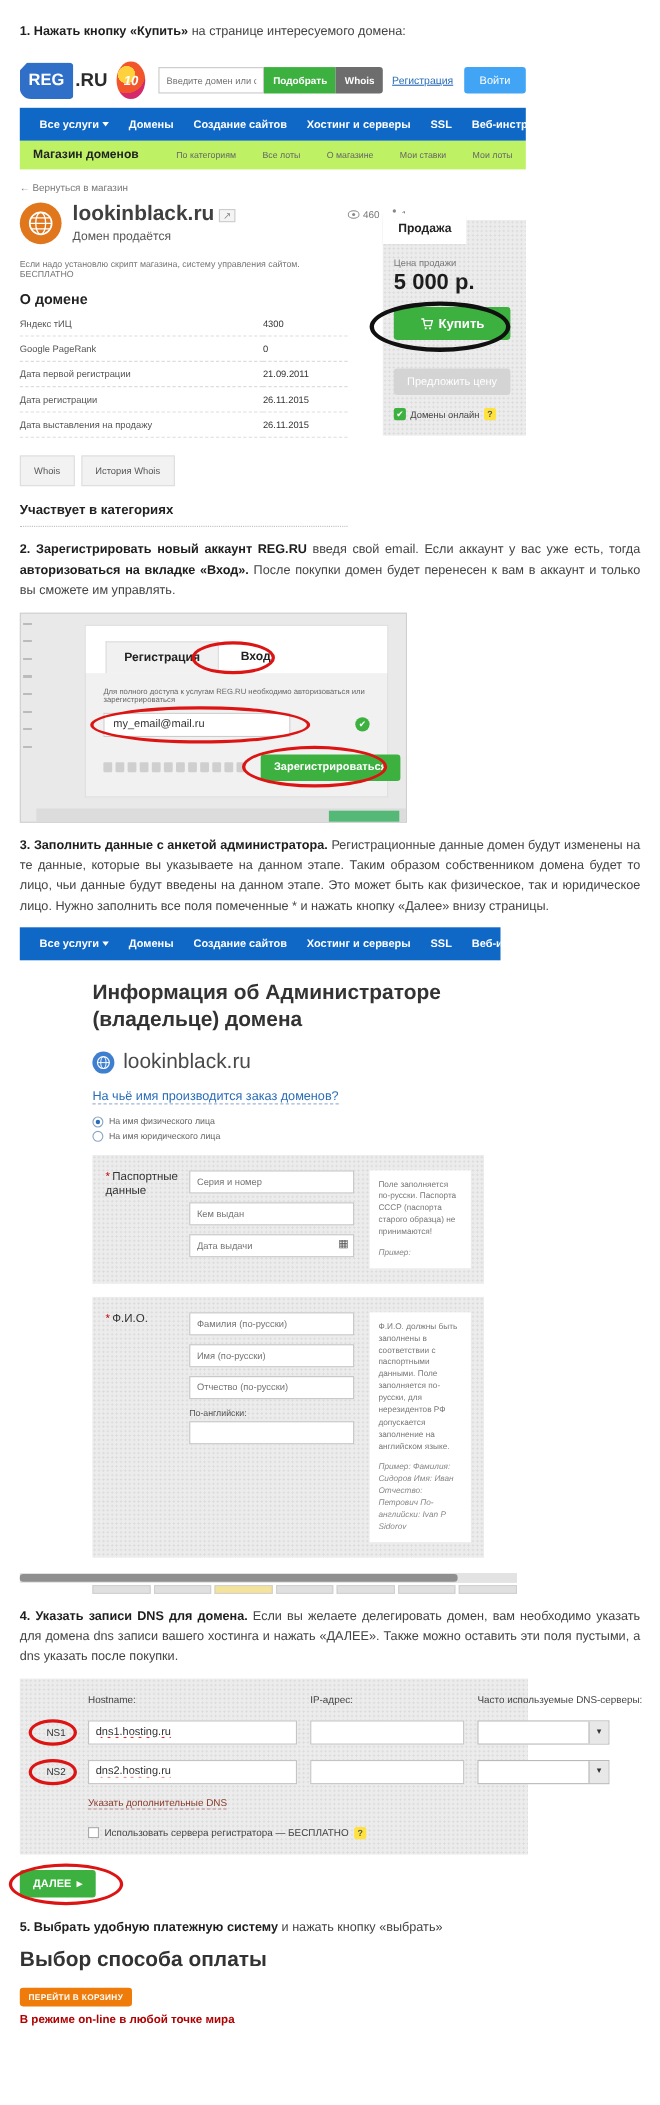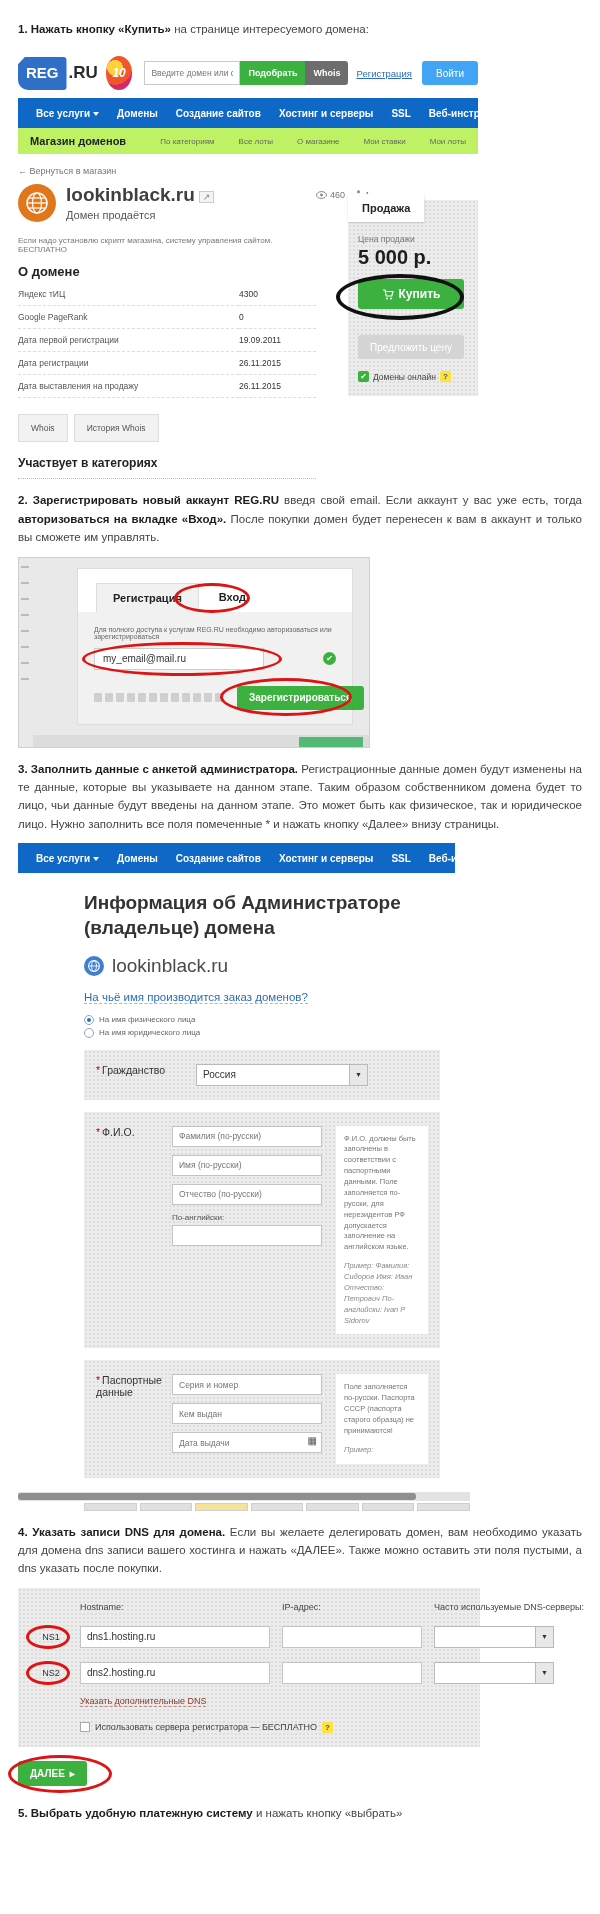--- a/index.html
+++ b/index.html
@@ -234,21 +234,21 @@
               <tr>
                 <td>Яндекс тИЦ</td>
                 <td class="v">4300</td>
               </tr>
           <tr>
                 <td>Google PageRank</td>
                 <td class="v">0</td>
               </tr>
           <tr>
                 <td>Дата первой регистрации</td>
-                <td class="v">19.09.2011</td>
+                <td class="v">21.09.2011</td>
               </tr>
           <tr>
                 <td>Дата регистрации</td>
                 <td class="v">26.11.2015</td>
               </tr>
           <tr>
                 <td>Дата выставления на продажу</td>
                 <td class="v">26.11.2015</td>
               </tr>
         </tbody>
@@ -370,59 +370,52 @@
     <div><span class="fq">На чьё имя производится заказ доменов?</span></div>
     <div class="radio-row">
         <span class="rdot on"></span>
         <span class="t">На имя физического лица</span>
       </div>
     <div class="radio-row">
         <span class="rdot"></span>
         <span class="t">На имя юридического лица</span>
       </div>
 
-    <div class="fband dotted-bg">
-      <span class="flabel"><span class="req">*</span><span>Гражданство</span></span>
-      <span class="selbox" style="width:172px;">
-        <span class="selval">Россия</span>
-        <span class="selbtn">▼</span>
-      </span>
-    </div>
-
-    <div class="fband dotted-bg">
-      <span class="flabel"><span class="req">*</span><span>Ф.И.О.</span></span>
-      <span class="fcol">
-        <input placeholder="Фамилия (по-русски)" style="">
-        <input placeholder="Имя (по-русски)" style="">
-        <input placeholder="Отчество (по-русски)" style="">
-        <div class="sublab">По-английски:</div>
-        <input style="">
-      </span>
-      <span class="hintbox">
-        <span>Ф.И.О. должны быть заполнены в соответствии с паспортными данными. Поле заполняется по-русски, для нерезидентов РФ допускается заполнение на английском языке.</span>
-        <div class="ex">Пример: Фамилия: Сидоров Имя: Иван Отчество: Петрович По-английски: Ivan P Sidorov</div>
-      </span>
-    </div>
 
     <div class="fband dotted-bg">
       <span class="flabel"><span class="req">*</span><span>Паспортные данные</span></span>
       <span class="fcol">
         <input placeholder="Серия и номер" style="">
         <input placeholder="Кем выдан" style="">
         <span class="dateicon" style="display:block;">
           <input placeholder="Дата выдачи" style="">
           <span class="cal">▦</span>
         </span>
       </span>
       <span class="hintbox">
         <span>Поле заполняется по-русски. Паспорта СССР (паспорта старого образца) не принимаются!</span>
         <div class="ex">Пример:</div>
       </span>
     </div>
 
+    <div class="fband dotted-bg">
+      <span class="flabel"><span class="req">*</span><span>Ф.И.О.</span></span>
+      <span class="fcol">
+        <input placeholder="Фамилия (по-русски)" style="">
+        <input placeholder="Имя (по-русски)" style="">
+        <input placeholder="Отчество (по-русски)" style="">
+        <div class="sublab">По-английски:</div>
+        <input style="">
+      </span>
+      <span class="hintbox">
+        <span>Ф.И.О. должны быть заполнены в соответствии с паспортными данными. Поле заполняется по-русски, для нерезидентов РФ допускается заполнение на английском языке.</span>
+        <div class="ex">Пример: Фамилия: Сидоров Имя: Иван Отчество: Петрович По-английски: Ivan P Sidorov</div>
+      </span>
+    </div>
+
     <div class="hscroll">
         <span class="thumb"></span>
       </div>
     <div class="fragrow">
         <i></i>
         <i></i>
         <i class="y"></i>
         <i></i>
         <i></i>
         <i></i>
@@ -467,14 +460,27 @@
       <button class="grnbtn dalee">
           <span>ДАЛЕЕ</span>
           <span>▸</span>
         </button>
       <span class="red-oval" style="left:-10px; top:-6px; width:104px; height:38px;"></span>
     </div>
   </div>
 
   <p class="step" style="margin-top:18px;"><b>5. Выбрать удобную платежную систему</b><span> и нажать кнопку «выбрать»</span></p>
 
+  <div class="shot5">
+    <div class="payh1">Выбор способа оплаты</div>
+    <button class="cartbtn">ПЕРЕЙТИ В КОРЗИНУ</button>
+    <div class="payred">В режиме on-line в любой точке мира</div>
+
+    
+    
+
+    
+    
+    
+    
+  </div>
 
 </div>
 
 </body></html>

